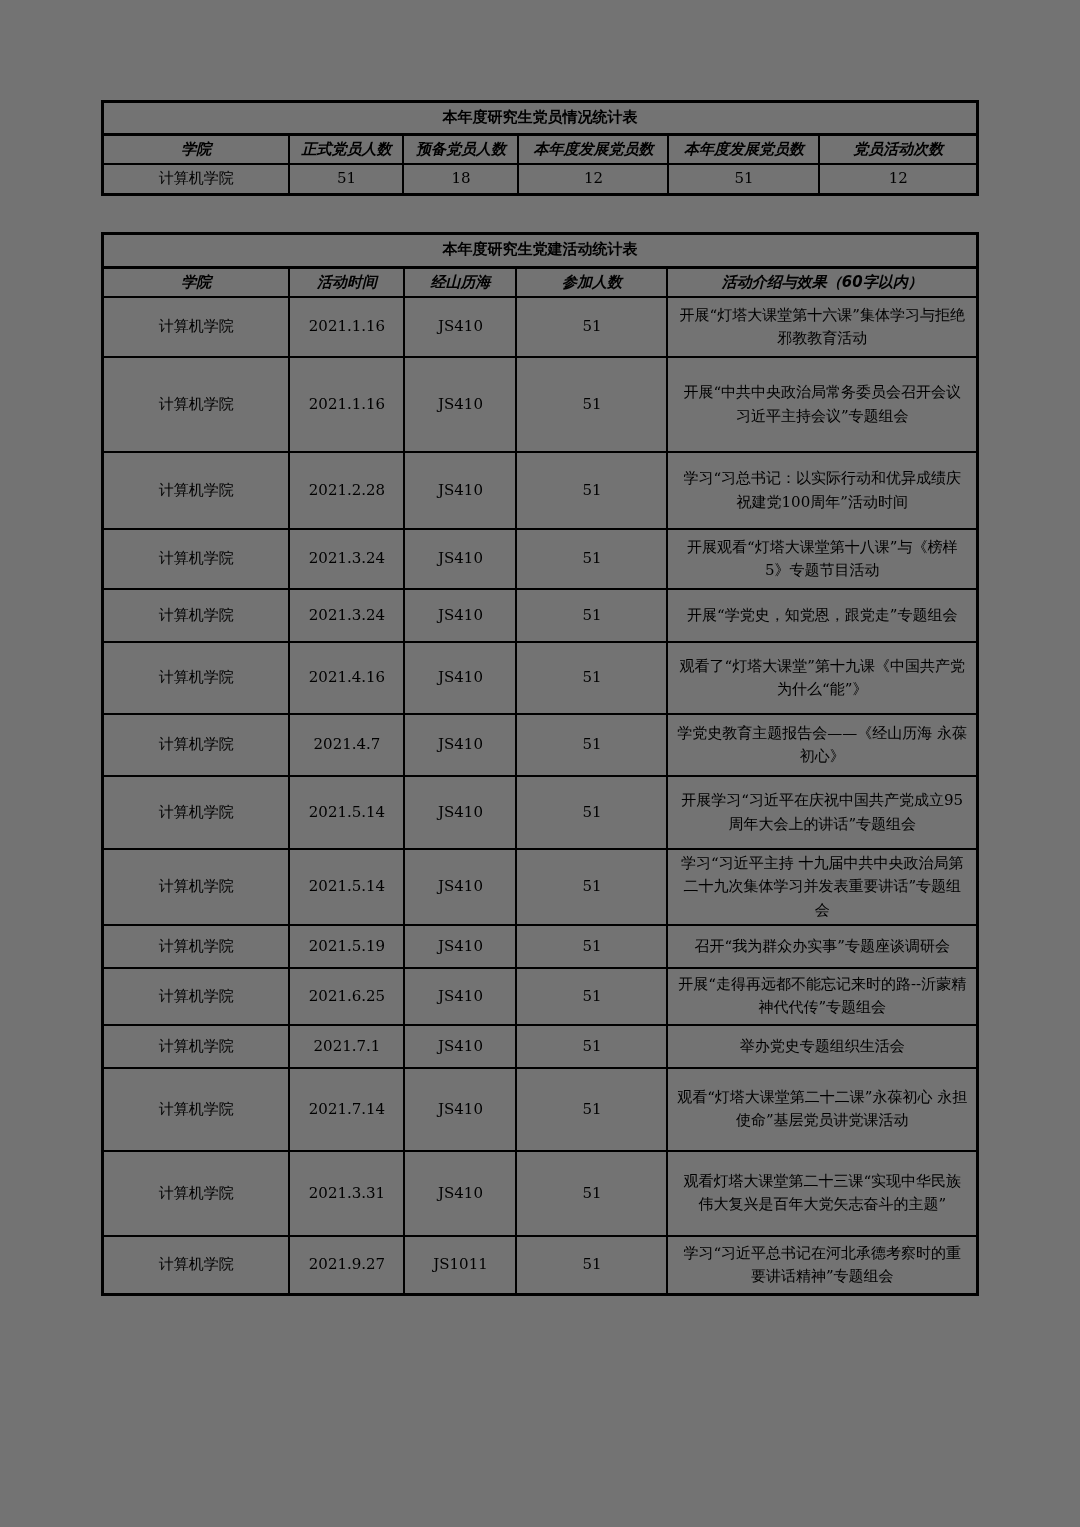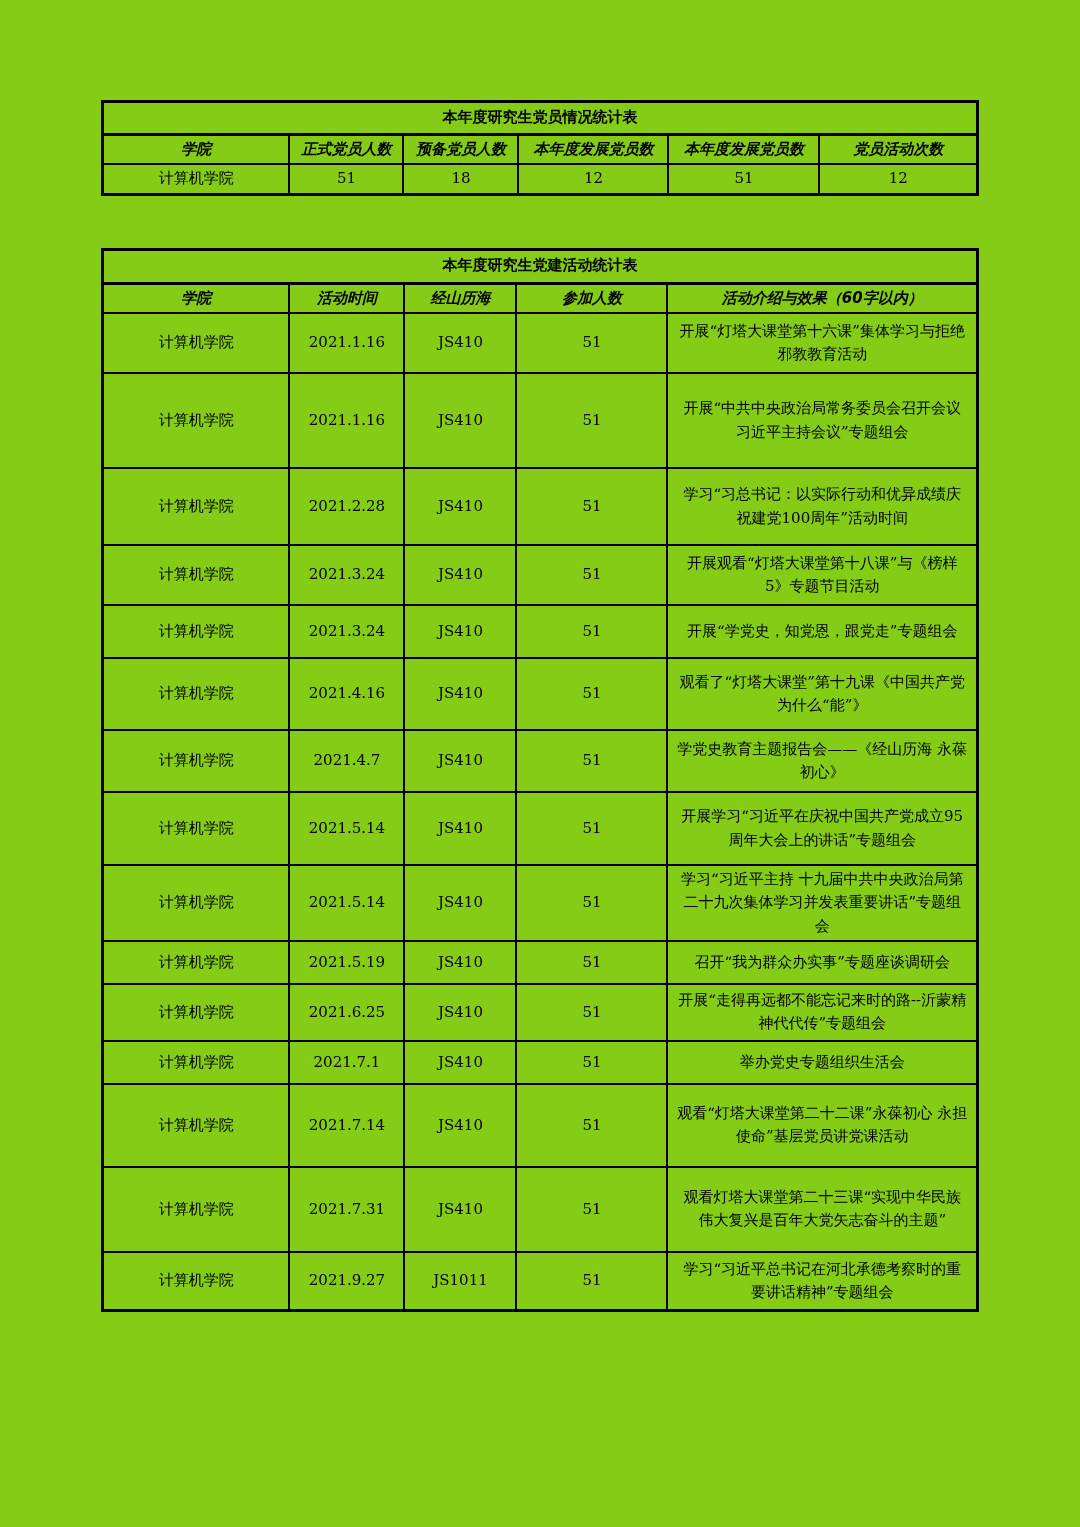--- a/index.html
+++ b/index.html
@@ -7,21 +7,21 @@
     width: 1080px;
     background: #ffffff;
     font-family: "DejaVu Serif", "Liberation Serif", serif;
     color: #000000;
   }
   body { height: 1527px; overflow: hidden; }
 
   .page {
     width: 1080px;
     height: 1527px;
-    background: #84cc16;
+    background: #737373;
     padding-top: 100px;
   }
 
   table.doc-table {
     width: 875px;
     margin: 0 auto;
     border-collapse: collapse;
     table-layout: fixed;
   }
   table.doc-table td, table.doc-table th {
@@ -46,21 +46,21 @@
     font-weight: bold;
     font-size: 15px;
     border-bottom: 3px solid #000000;
     font-family: "DejaVu Sans", "Liberation Sans", sans-serif;
     height: 28px;
     font-style: italic;
   }
 
   #members-table .data-row td { height: 29px; }
 
-  #activities-table { margin-top: 52px; }
+  #activities-table { margin-top: 36px; }
   #activities-table .title-cell { height: 34px; }
   #activities-table .header-row th { height: 30px; }
 
   
   tr.r1  td { height: 60px; }
   tr.r2  td { height: 95px; }
   tr.r3  td { height: 77px; }
   tr.r4  td { height: 60px; }
   tr.r5  td { height: 53px; }
   tr.r6  td { height: 72px; }
@@ -217,21 +217,21 @@
       </tr>
       <tr class="r13">
         <td>计算机学院</td>
         <td>2021.7.14</td>
         <td>JS410</td>
         <td>51</td>
         <td>观看“灯塔大课堂第二十二课”永葆初心 永担使命”基层党员讲党课活动</td>
       </tr>
       <tr class="r14">
         <td>计算机学院</td>
-        <td>2021.7.31</td>
+        <td>2021.3.31</td>
         <td>JS410</td>
         <td>51</td>
         <td>观看灯塔大课堂第二十三课“实现中华民族伟大复兴是百年大党矢志奋斗的主题”</td>
       </tr>
       <tr class="r15">
         <td>计算机学院</td>
         <td>2021.9.27</td>
         <td>JS1011</td>
         <td>51</td>
         <td>学习“习近平总书记在河北承德考察时的重要讲话精神”专题组会</td>

